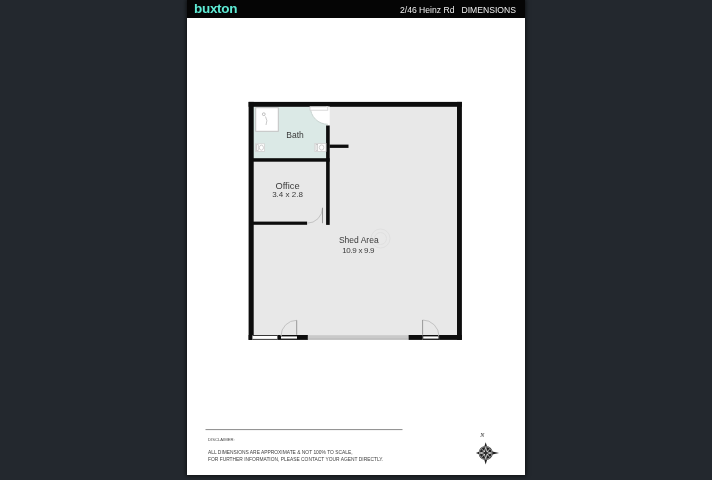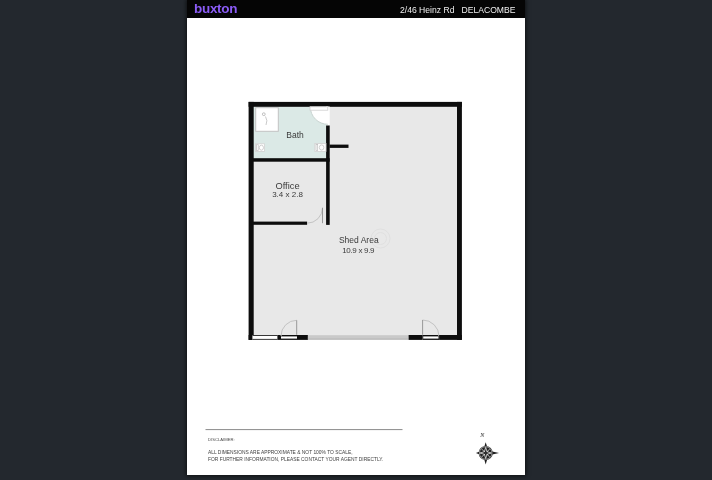--- a/index.html
+++ b/index.html
@@ -8,25 +8,25 @@
 </style>
 </head>
 <body>
 
 <div class="abs" style="left:0;top:0;width:712px;height:480px;background:#23282e;"></div>
 
 <div class="abs" style="left:186.5px;top:0;width:338px;height:474.5px;background:#ffffff;box-shadow:0 0 4px 1px rgba(0,0,0,0.6);"></div>
 
 <div class="abs" style="left:186.5px;top:0;width:338px;height:18px;background:#050505;"></div>
 
-<div class="abs" style="left:194px;top:1.2px;width:90px;height:16px;color:#8b5cf6;font-size:13.5px;font-weight:bold;letter-spacing:-0.3px;">buxton</div>
+<div class="abs" style="left:194px;top:1.2px;width:90px;height:16px;color:#5eead4;font-size:13.5px;font-weight:bold;letter-spacing:-0.3px;">buxton</div>
 
 <div class="abs" style="left:400px;top:5.2px;width:56px;height:12px;color:#efefef;font-size:8.6px;">2/46 Heinz Rd</div>
 
-<div class="abs" style="left:461.5px;top:5.2px;width:60px;height:12px;color:#efefef;font-size:8.6px;">DELACOMBE</div>
+<div class="abs" style="left:461.5px;top:5.2px;width:60px;height:12px;color:#efefef;font-size:8.6px;">DIMENSIONS</div>
 
 <svg class="abs" style="left:0;top:0;" width="712" height="480" viewBox="0 0 712 480" xmlns="http://www.w3.org/2000/svg">
 
   <rect x="251" y="104" width="208.5" height="233" fill="#e8e8e8"></rect>
 
   <rect x="253" y="106.5" width="74" height="53" fill="#dbe9e6"></rect>
 
   <rect x="248.6" y="101.9" width="213.2" height="4.9" fill="#0d0d0d"></rect>
 
   <rect x="248.6" y="101.9" width="5.1" height="238" fill="#0d0d0d"></rect>

